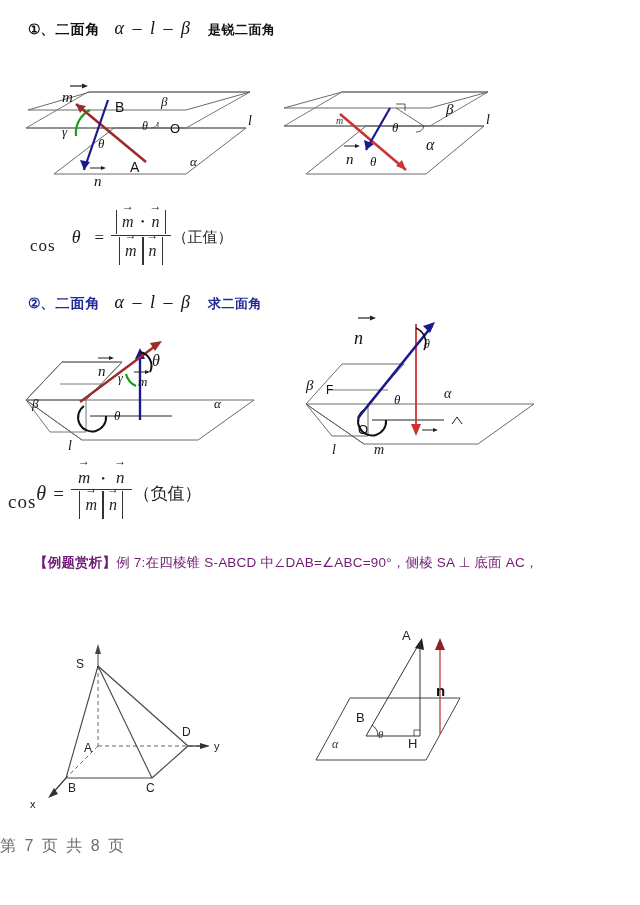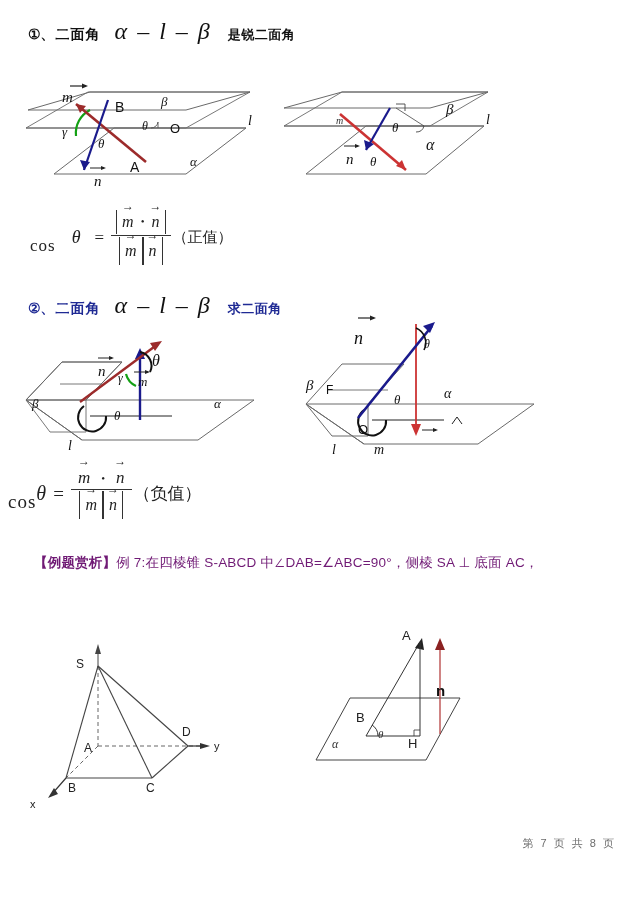--- a/index.html
+++ b/index.html
@@ -10,21 +10,21 @@
     color:#1a1a1a;
     position:relative;
     overflow:hidden;
   }
   .page { position:relative; width:640px; height:905px; }
 
   
   .heading { position:absolute; display:flex; align-items:baseline; white-space:nowrap; }
   .h-num   { font-weight:bold; font-size:14px; }
   .h-cn    { font-weight:bold; font-size:14px; letter-spacing:1px; margin-left:1px; }
-  .h-expr  { font-family:"Liberation Serif", serif; font-style:italic; font-size:24px; margin:0 16px 0 14px; letter-spacing:2px; }
+  .h-expr  { font-family:"Liberation Serif", serif; font-style:italic; font-size:18px; margin:0 16px 0 14px; letter-spacing:2px; }
   .h-tail  { font-weight:bold; font-size:13px; letter-spacing:.5px; }
   .blue    { color:#1f2a94; }
   .black   { color:#111111; }
 
   
   .formula { position:absolute; font-family:"Liberation Serif", serif; color:#222; }
   .fx { display:flex; align-items:center; }
   .cos { font-size:17px; letter-spacing:1px;margin-top:17px; }
   .theta-i { font-style:italic; font-size:18px; }
   .eq { font-size:17px; margin:0 7px; }
@@ -44,21 +44,21 @@
 
   
   .example { position:absolute; font-size:13.5px; line-height:30px; color:#701a75; letter-spacing:.2px; }
   .example b { font-weight:bold; }
 
   
   .fig { position:absolute; }
   .fig svg { display:block; }
 
   
-  .footer { position:absolute; width:616px; text-align:right; font-size:11px; color:#6d6d6d; letter-spacing:2px; }
+  .footer { position:absolute; width:616px; text-align:left; font-size:16px; color:#6d6d6d; letter-spacing:2px; }
 </style>
 </head>
 <body>
 
 <div class="page">
 
   <div class="heading" style="left:28px; top:18px;">
     <span class="h-num black">①、</span>
     <span class="h-cn black">二面角</span>
     <span class="h-expr black">α – l – β</span>

